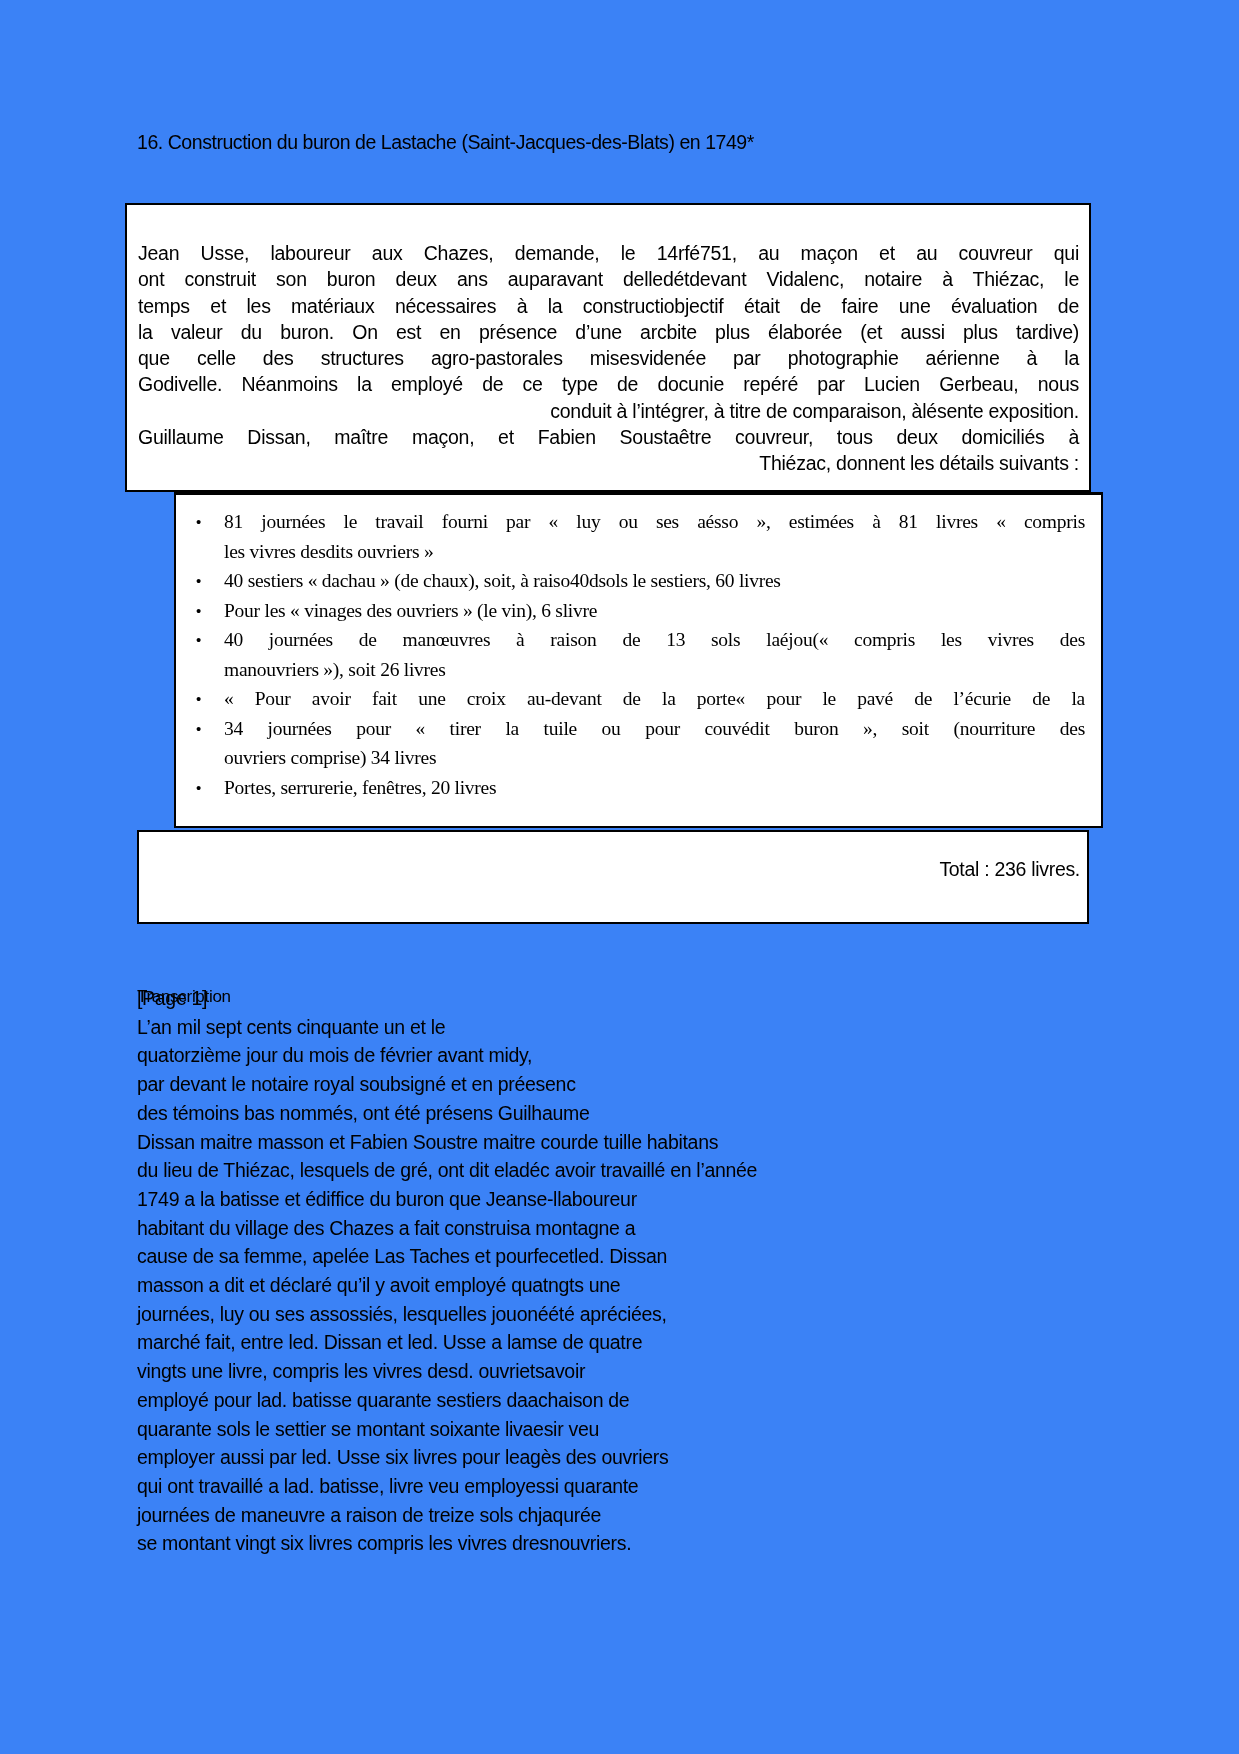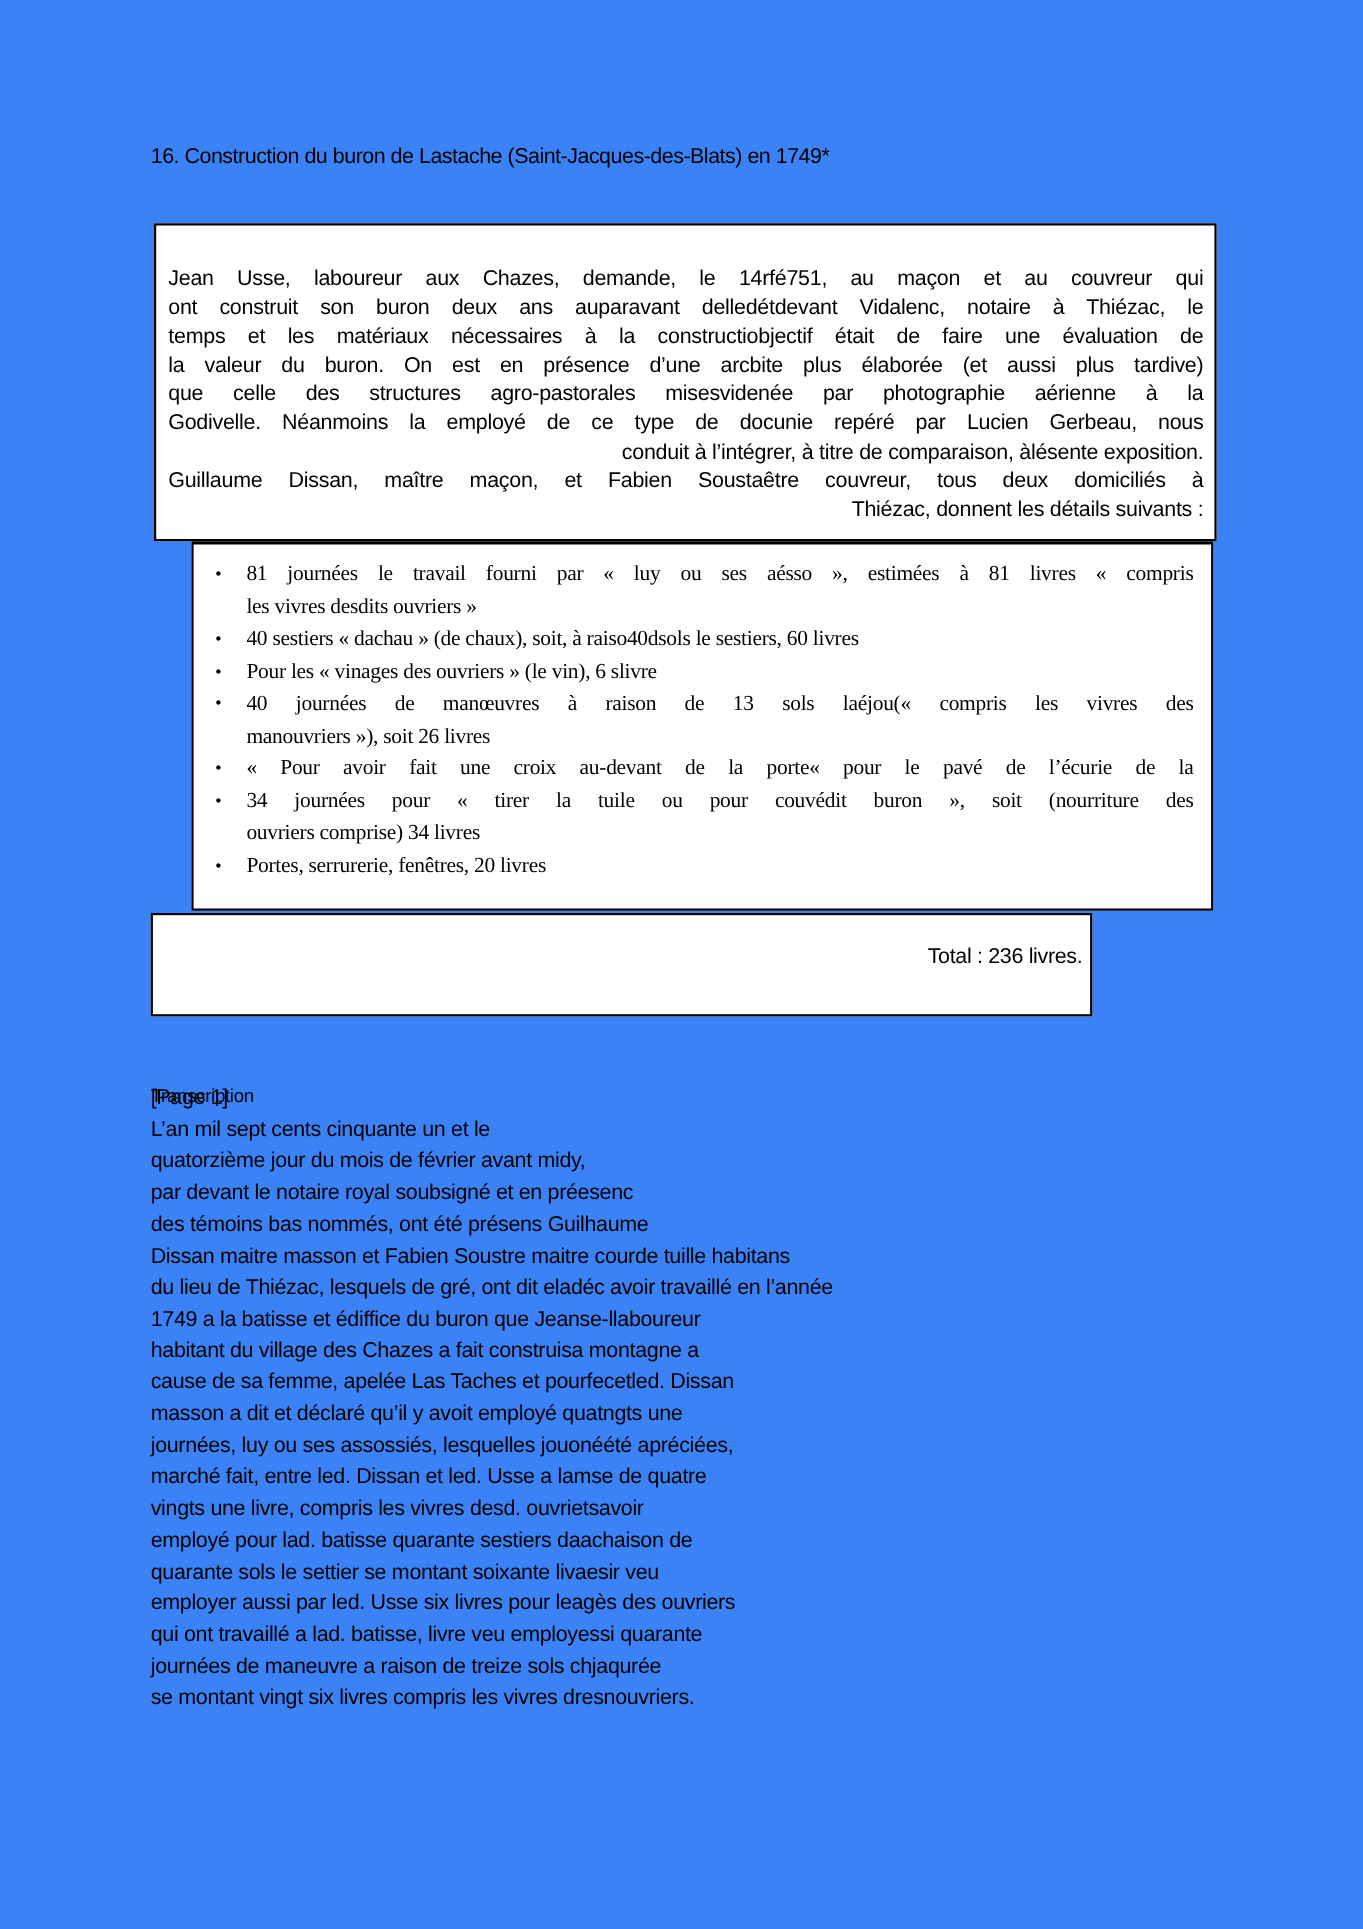--- a/index.html
+++ b/index.html
@@ -20,21 +20,21 @@
     font-size: 19.5px;
     letter-spacing: -0.45px;
     white-space: pre;
   }
   .box {
     position: absolute;
     border: 2px solid #000000;
     box-sizing: border-box;
     background: #ffffff;
   }
-  .summary-box { left: 140px; top: 203px; width: 966px; height: 289px; }
+  .summary-box { left: 125px; top: 203px; width: 966px; height: 289px; }
   .summary-lines {
     position: absolute;
     left: 11px; right: 10px; top: 35px;
     font-size: 19.5px;
     letter-spacing: -0.25px;
   }
   .summary-lines .tline { line-height: 26.3px; text-align: right; }
 
   .bullets-box { left: 174px; top: 492px; width: 929px; height: 336px; border-top-width: 3px; }
   .bullets-box ul {
@@ -47,21 +47,21 @@
   .bullets-box li { position: relative; }
   .bullets-box li .bullet-dot {
     position: absolute;
     left: -28px;
     top: 0;
     line-height: 29.5px;
     font-size: 15px;
   }
   .bullets-box .tline { line-height: 29.5px; font-family: Liberation Serif, serif; }
 
-  .total-box { left: 137px; top: 830px; width: 856px; height: 94px; }
+  .total-box { left: 137px; top: 830px; width: 952px; height: 94px; }
   .total-text {
     position: absolute;
     right: 7px;
     top: 26px;
     font-size: 19.5px;
     letter-spacing: -0.3px;
     white-space: pre;
   }
 
   .transcription-heading {

